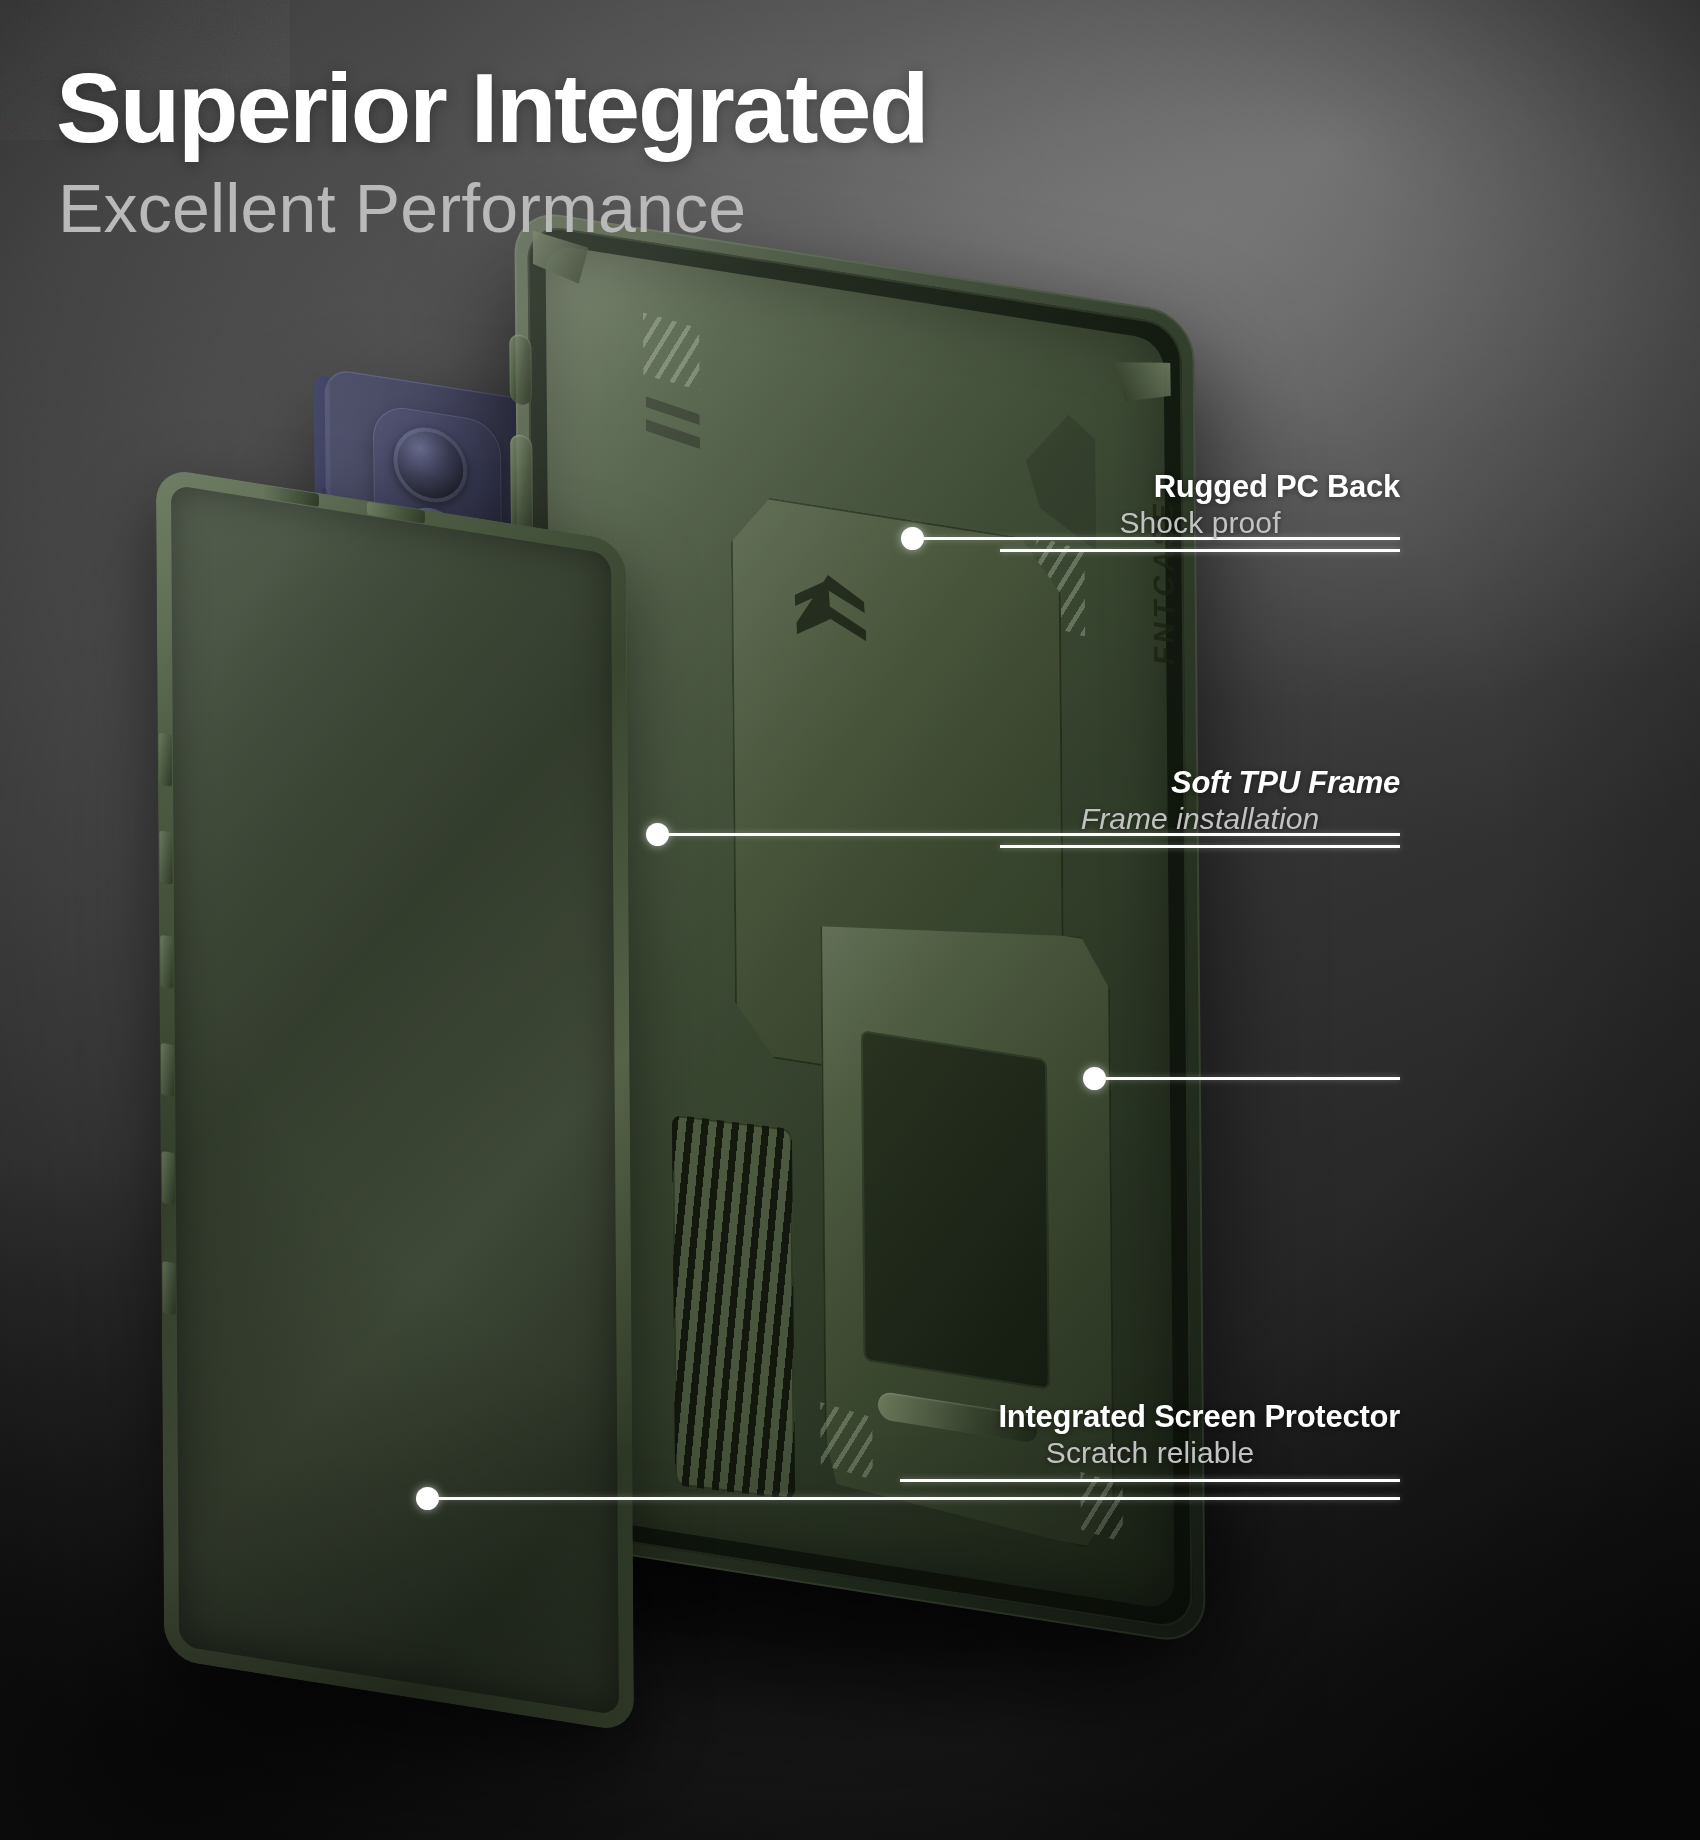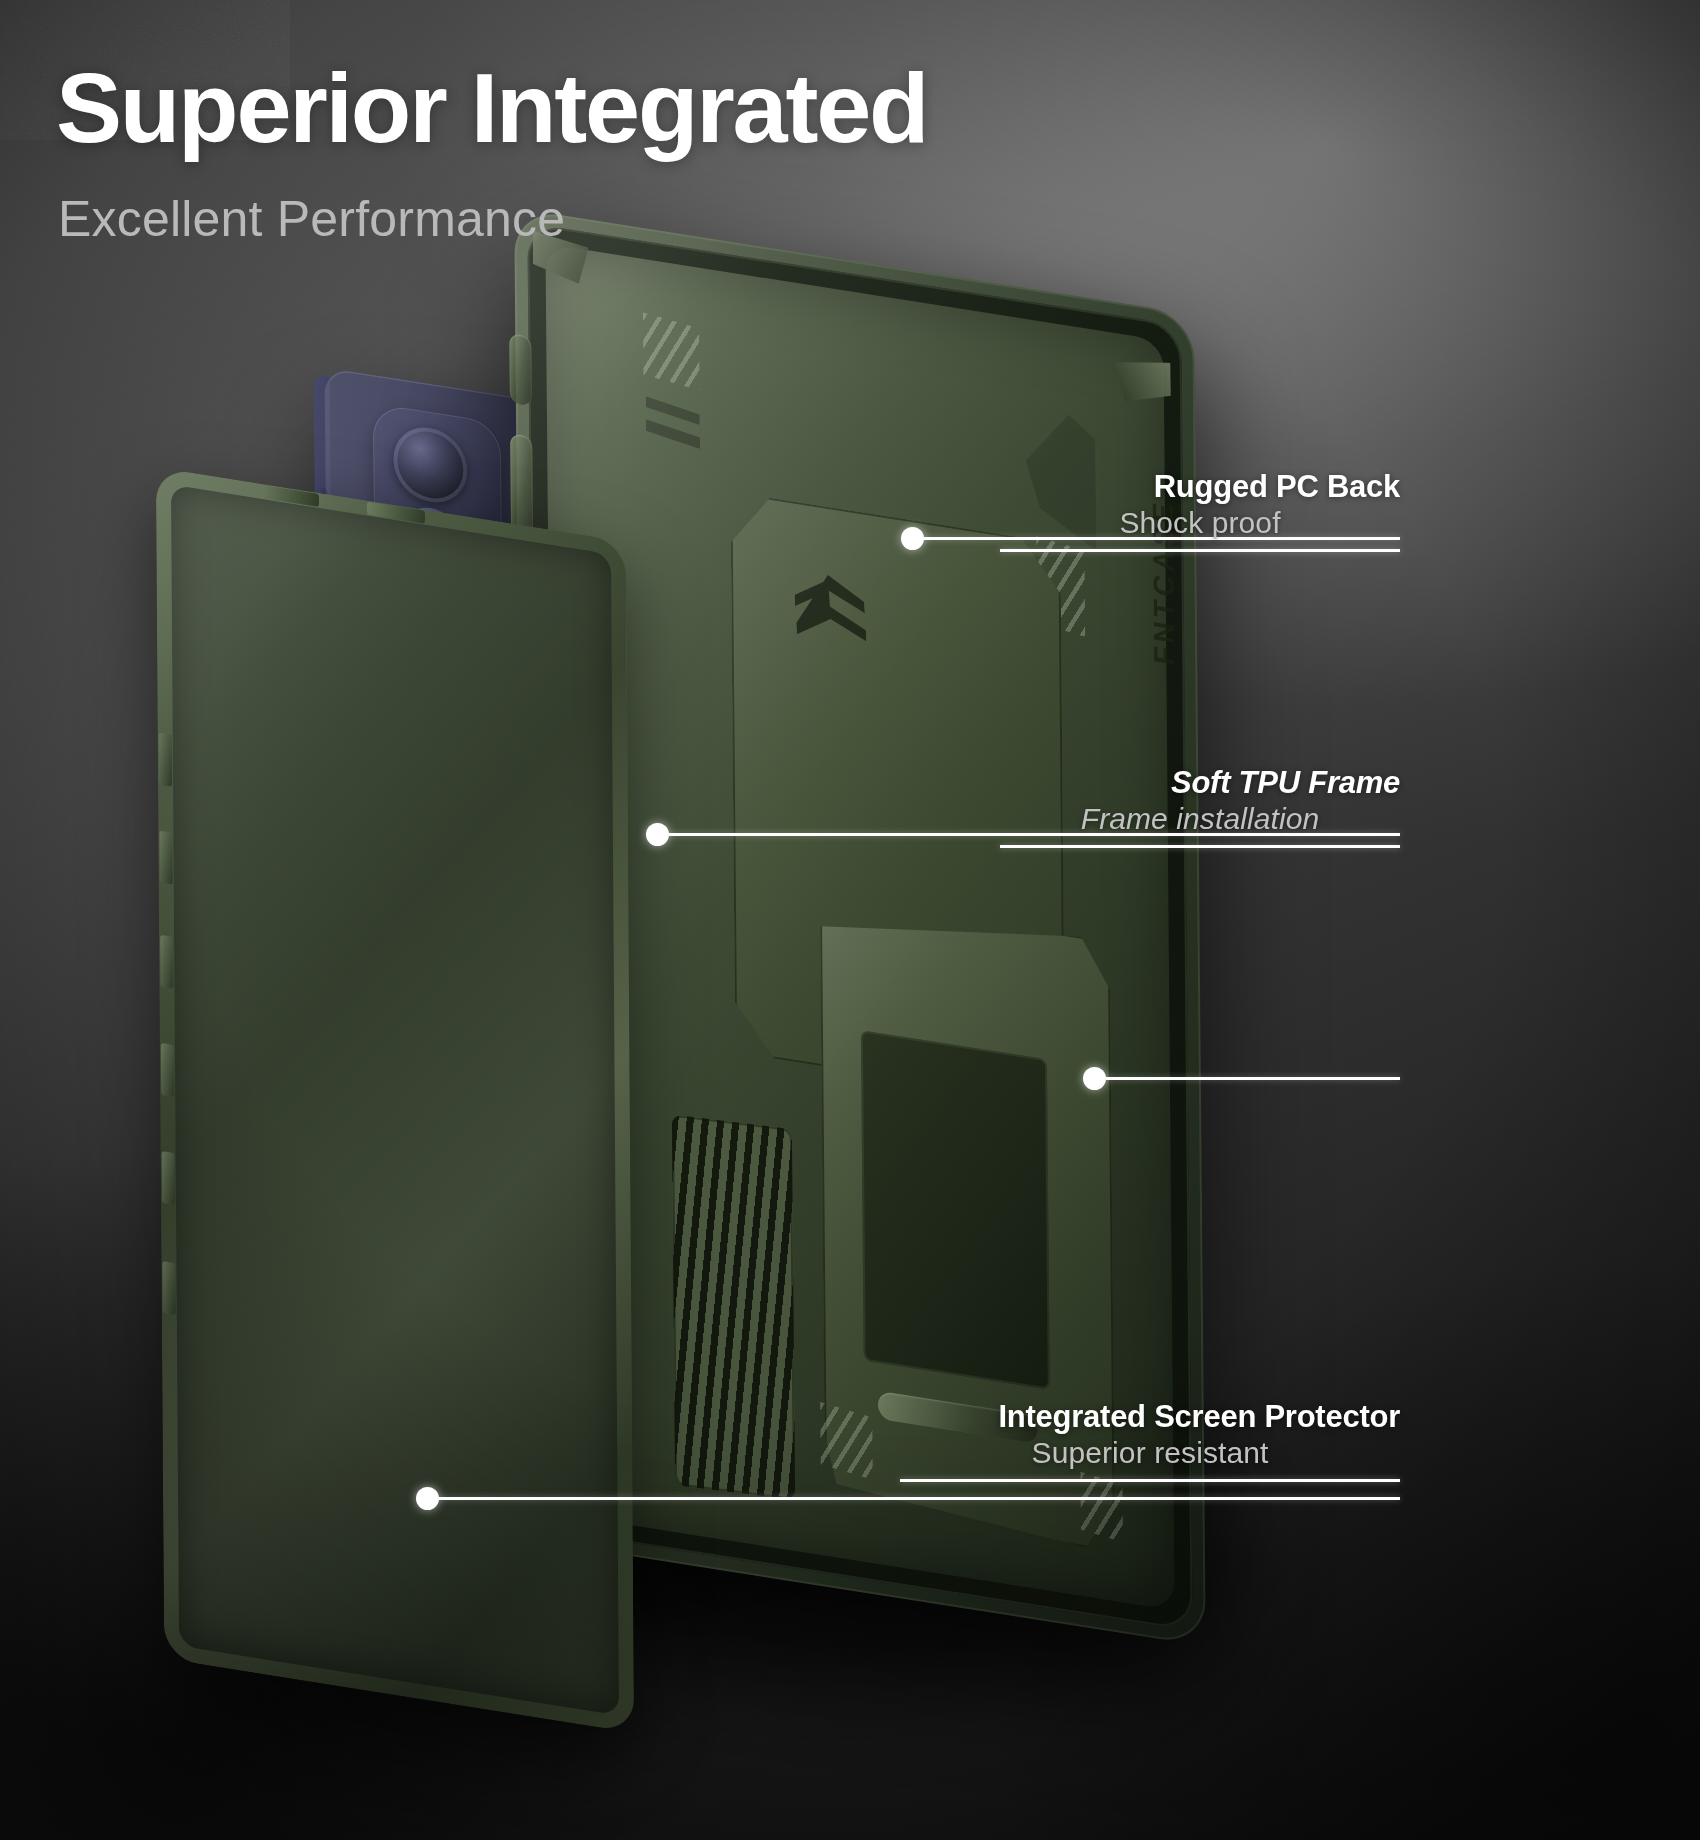--- a/index.html
+++ b/index.html
@@ -34,24 +34,23 @@
   
   #title {
     position:absolute; left:56px; top:58px;
     font-size:99px; font-weight:700; color:#ffffff;
     letter-spacing:-2.2px; line-height:1.0;
     text-shadow:0 2px 14px rgba(0,0,0,.32);
     white-space:nowrap;
   }
   #subtitle {
     position:absolute; left:58px; top:174px;
-    font-size:50px; font-weight:300; color:#b9b9b9;
+    font-size:68px; font-weight:300; color:#b9b9b9;
     letter-spacing:.2px; line-height:1.0;
     white-space:nowrap;
-    margin-top:20px;
   }
 
   
   .callout { position:absolute; }
   .callout .ctitle {
     color:#ffffff; font-weight:700; font-size:31px;
     line-height:1.09; letter-spacing:-0.25px; text-align:right;
     text-shadow:0 1px 6px rgba(0,0,0,.45);
     white-space:pre-line;
   }
@@ -357,17 +356,17 @@
     <div class="ctitle">Soft TPU Frame</div>
     <div class="csub">Frame installation</div>
     <div class="rule"></div>
   </div>
 
   <div class="leader" style="left:1092px; top:1077px; width:308px;"></div>
 
   <div class="leader" style="left:425px; top:1497px; width:975px;"></div>
   <div class="callout" style="left:900px; top:1400px; width:500px;">
     <div class="ctitle">Integrated Screen Protector</div>
-    <div class="csub">Superior resistant</div>
+    <div class="csub">Scratch reliable</div>
     <div class="rule"></div>
   </div>
 
 </div>
 
 </body></html>

